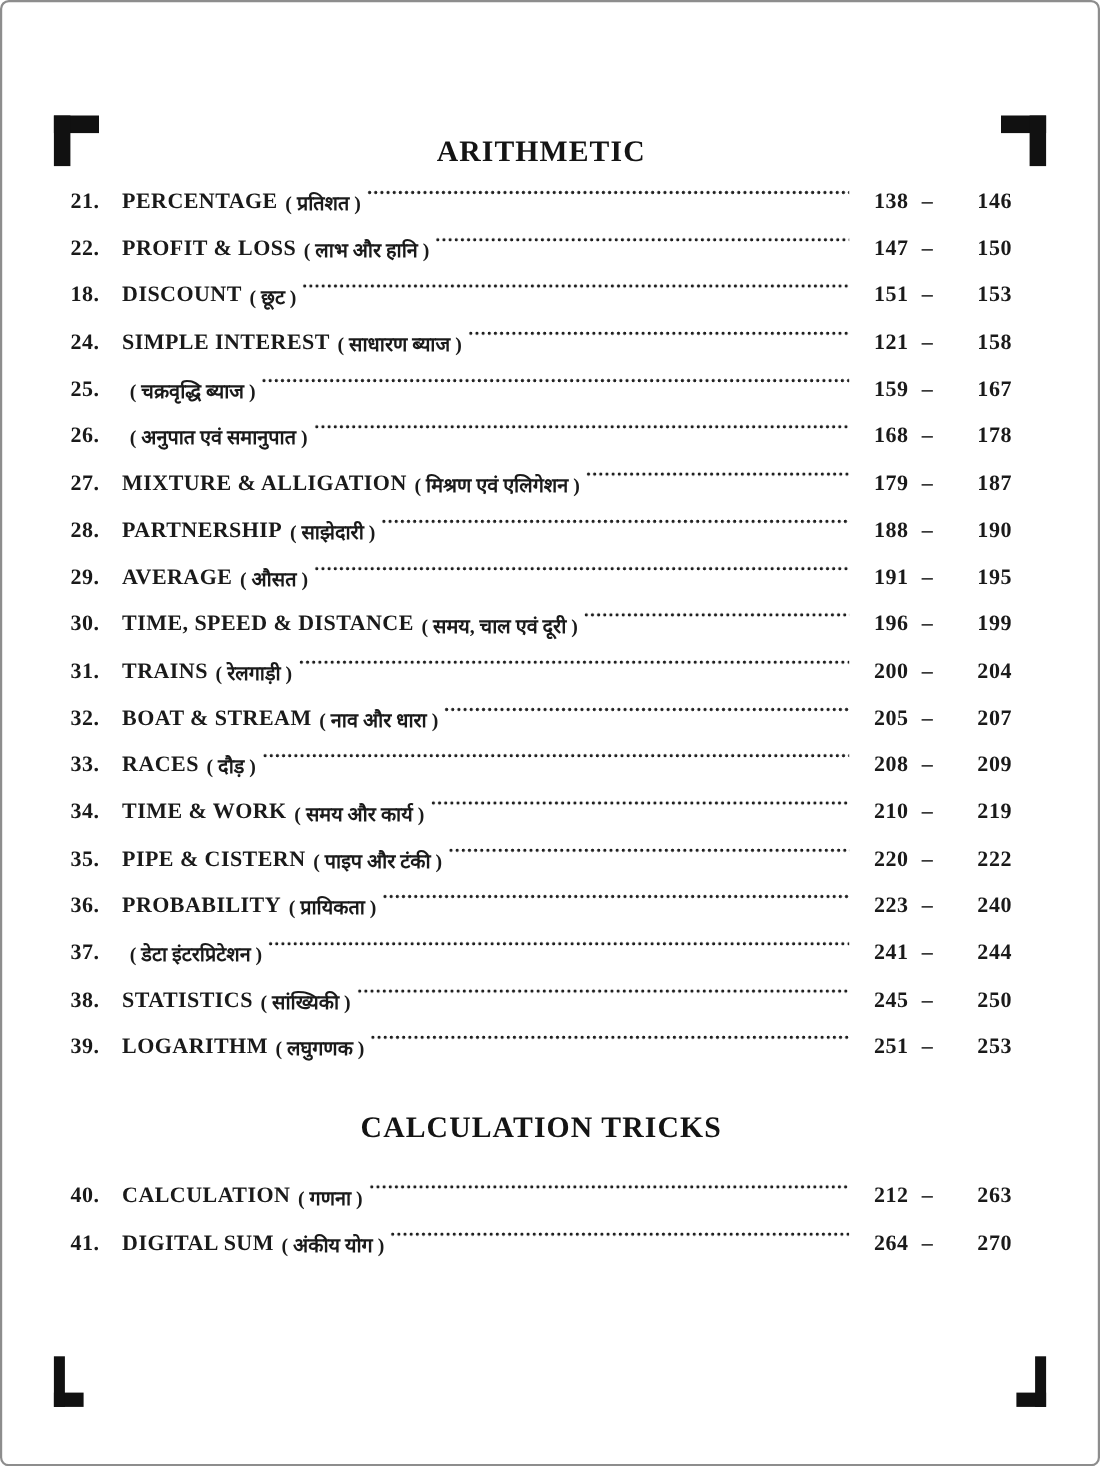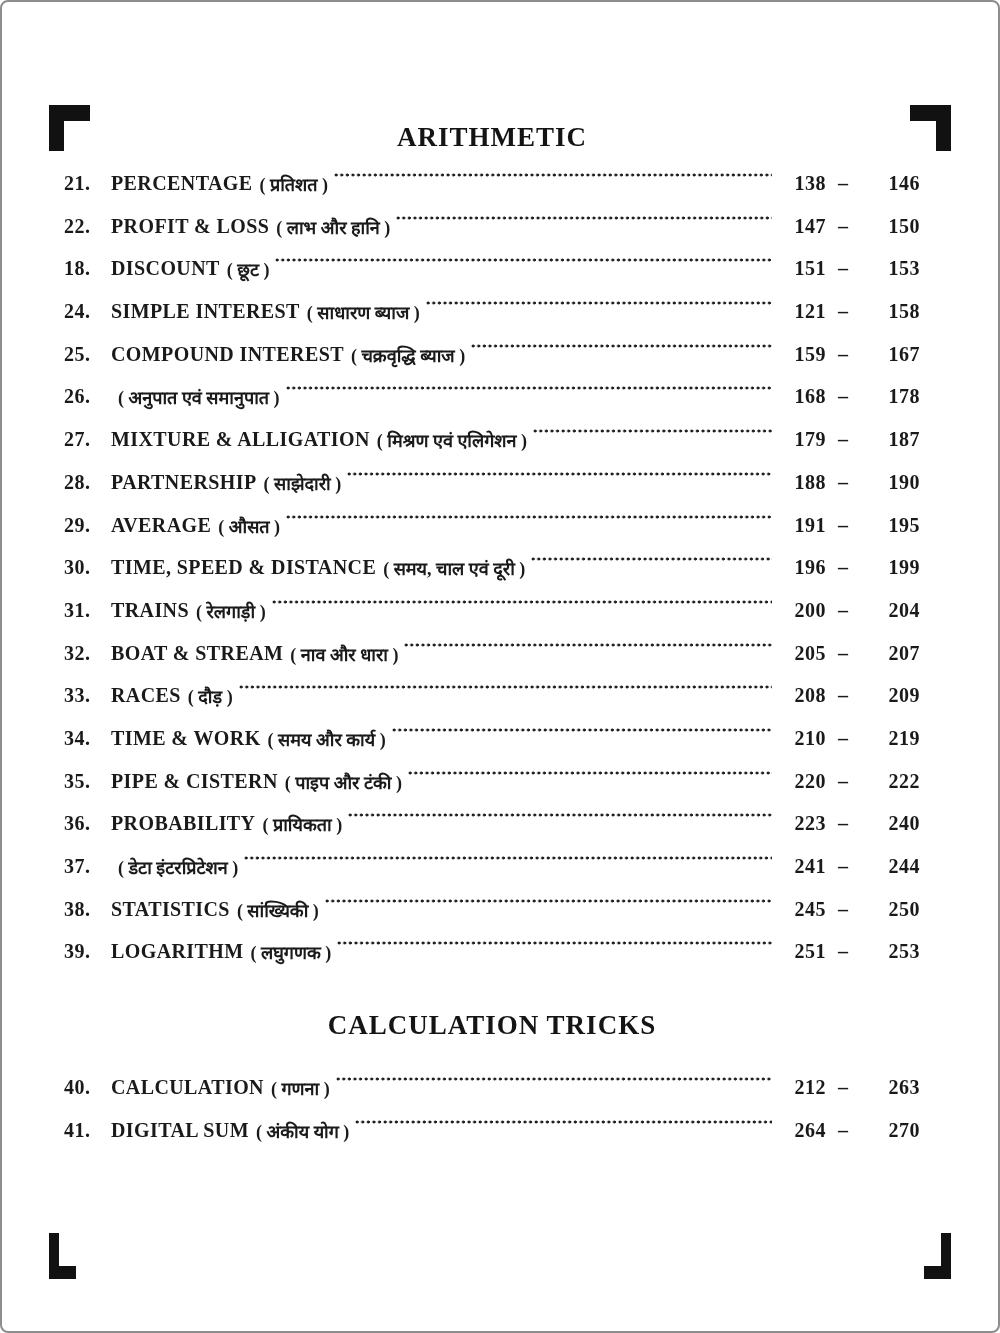--- a/index.html
+++ b/index.html
@@ -121,21 +121,20 @@
     <span class="title">SIMPLE INTEREST</span>
     <span class="hindi">( साधारण ब्याज )</span>
     <span class="leader"></span>
     <span class="p-start">121</span>
     <span class="dash">–</span>
     <span class="p-end">158</span>
   </div>
 
   <div class="row">
     <span class="num">25.</span>
-    <span class="title">COMPOUND INTEREST</span>
     <span class="hindi">( चक्रवृद्धि ब्याज )</span>
     <span class="leader"></span>
     <span class="p-start">159</span>
     <span class="dash">–</span>
     <span class="p-end">167</span>
   </div>
 
   <div class="row">
     <span class="num">26.</span>
     <span class="hindi">( अनुपात एवं समानुपात )</span>

